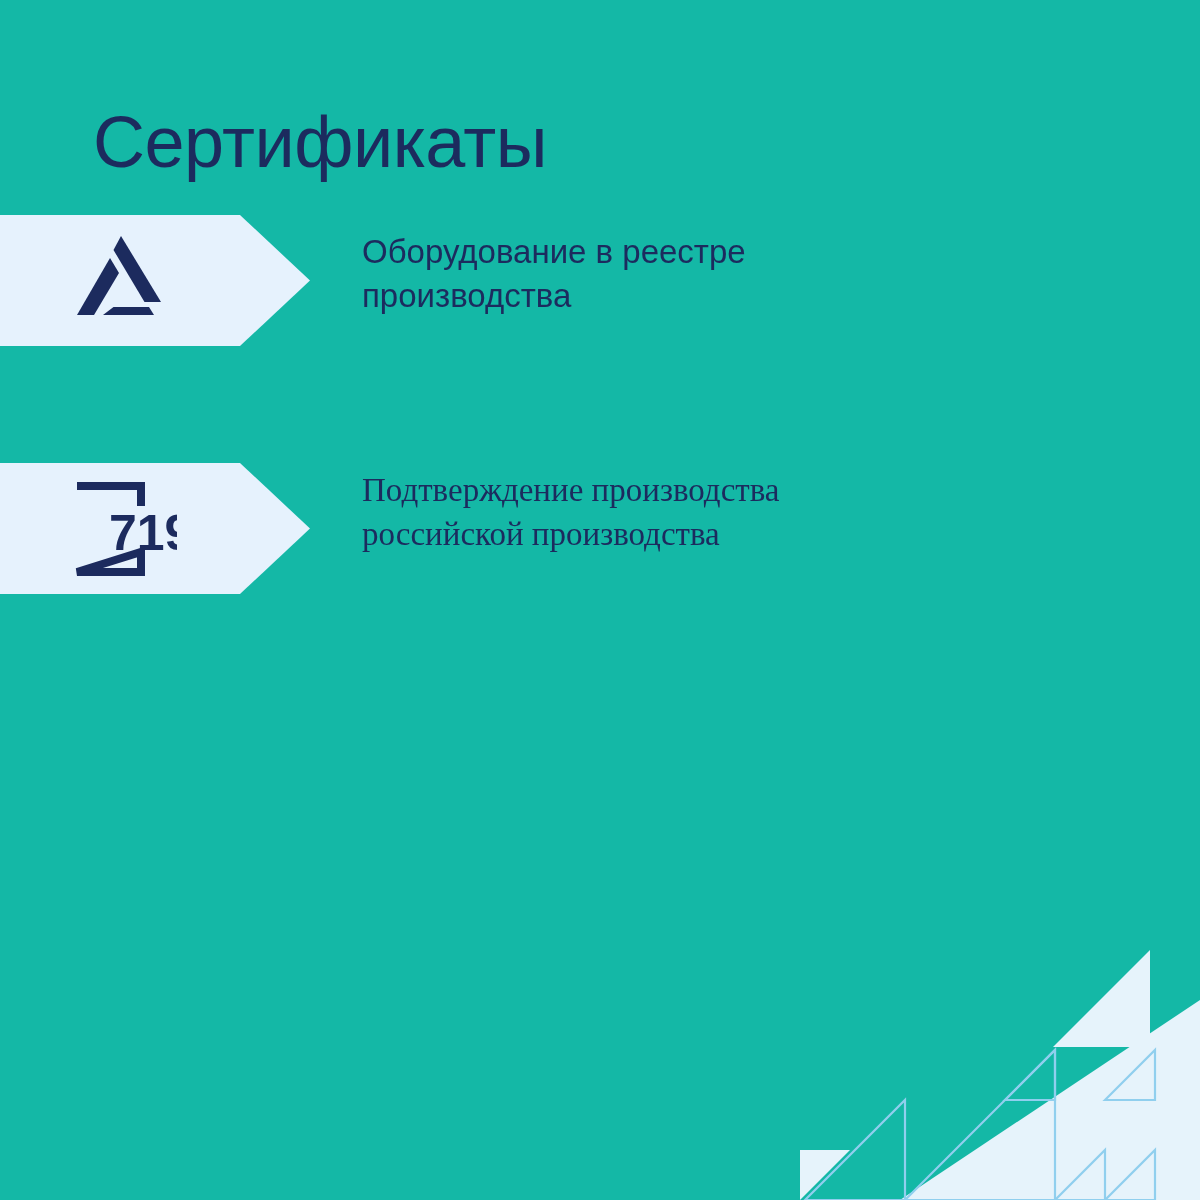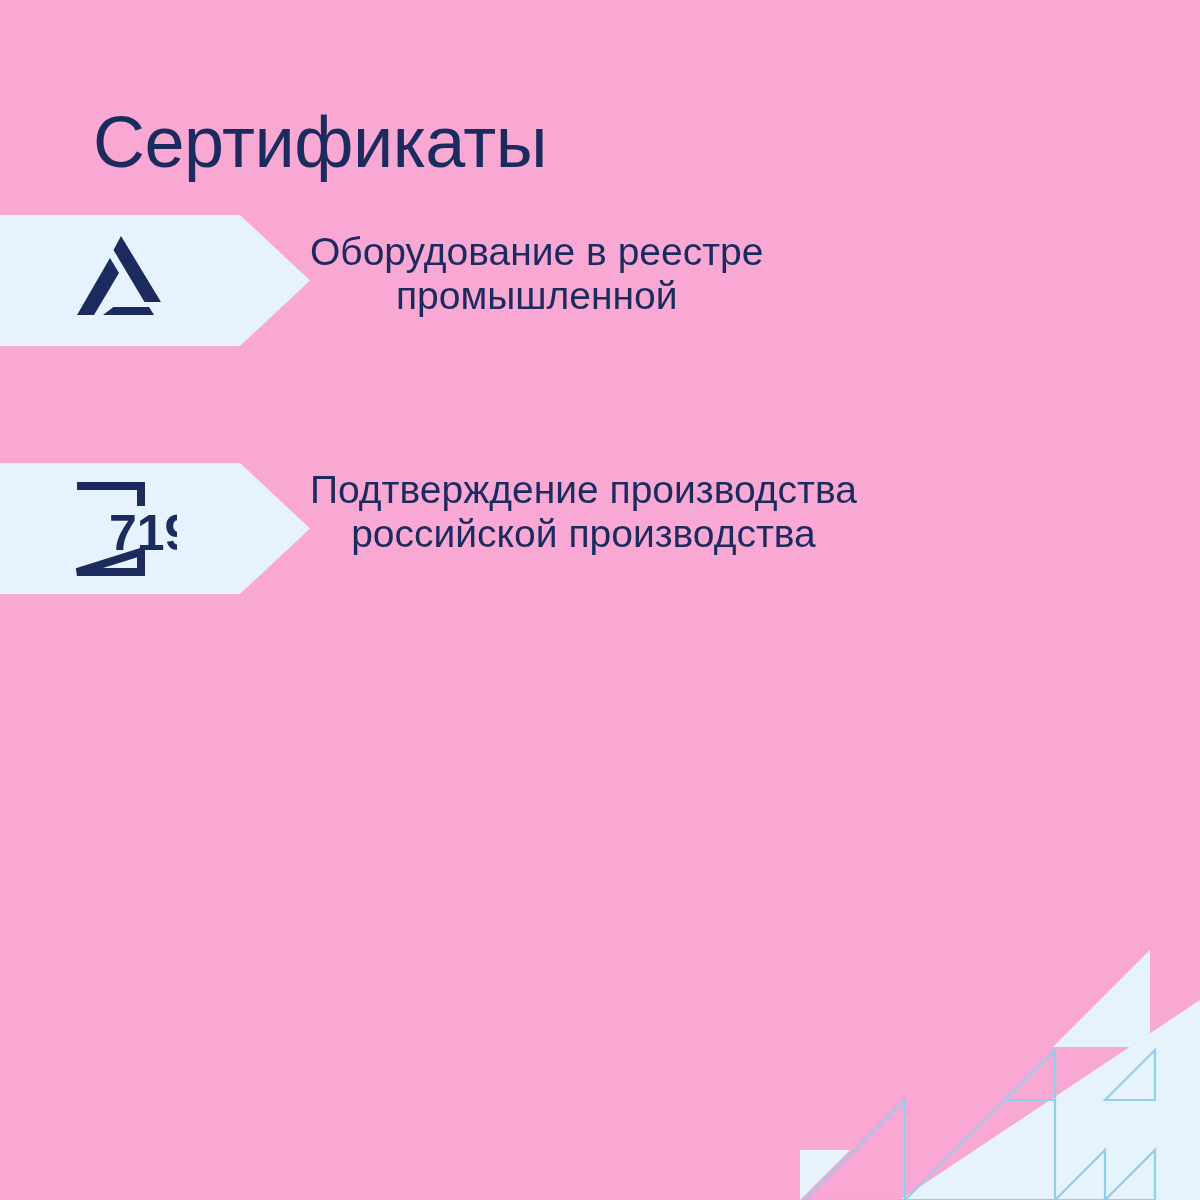--- a/index.html
+++ b/index.html
@@ -8,21 +8,21 @@
     padding: 0;
     background: #ffffff;
   }
   body {
     font-family: "Liberation Sans", "DejaVu Sans", sans-serif;
   }
   #slide {
     position: relative;
     width: 1200px;
     height: 1200px;
-    background: #f9a8d4;
+    background: #14b8a6;
     overflow: hidden;
   }
 
   
   #corner-decoration {
     position: absolute;
     right: 0;
     bottom: 0;
     width: 400px;
     height: 300px;
@@ -66,29 +66,29 @@
     justify-content: center;
     padding-right: 68px;
     box-sizing: border-box;
   }
   .cert-badge .badge-icon {
     display: block;
     line-height: 0;
   }
 
   .cert-text {
+    margin-left: 52px;
     margin-top: 15px;
-    font-size: 39px;
+    font-size: 33px;
     line-height: 44px;
     color: #1c2b5e;
     font-weight: 400;
     max-width: 660px;
-    text-align: center;
   }
-  #cert-row-1 .cert-text { margin-top: 5px; }
+  #cert-row-1 .cert-text { margin-top: 5px; font-family: Liberation Serif, serif; }
   .cert-text .line { display: block; white-space: nowrap; }
 </style>
 </head>
 <body>
 
 <div id="slide">
 
   <h1 id="page-title">Сертификаты</h1>
 
   <div class="cert-row" id="cert-row-0">
@@ -101,21 +101,21 @@
 
           <path d="M37 22 L46 37 L21 79 L4 79 Z" fill="#1c2b5e"></path>
 
           <path d="M40.5 71 L76 71 L81 79 L30 79 Z" fill="#1c2b5e"></path>
         </svg>
       </span>
     </div>
 
     <div class="cert-text">
       <span class="line">Оборудование в реестре</span>
-      <span class="line">промышленной</span>
+      <span class="line">производства</span>
     </div>
   </div>
 
   <div class="cert-row" id="cert-row-1">
 
     <div class="cert-badge">
       <span class="badge-icon">
         <svg width="112" height="98" viewBox="0 0 112 98" xmlns="http://www.w3.org/2000/svg">
 
           <path d="M12 6 L76 6 L76 26 M76 72 L76 92 L12 92 Z" fill="none" stroke="#1c2b5e" stroke-width="8" stroke-linecap="butt" stroke-linejoin="miter"></path>

